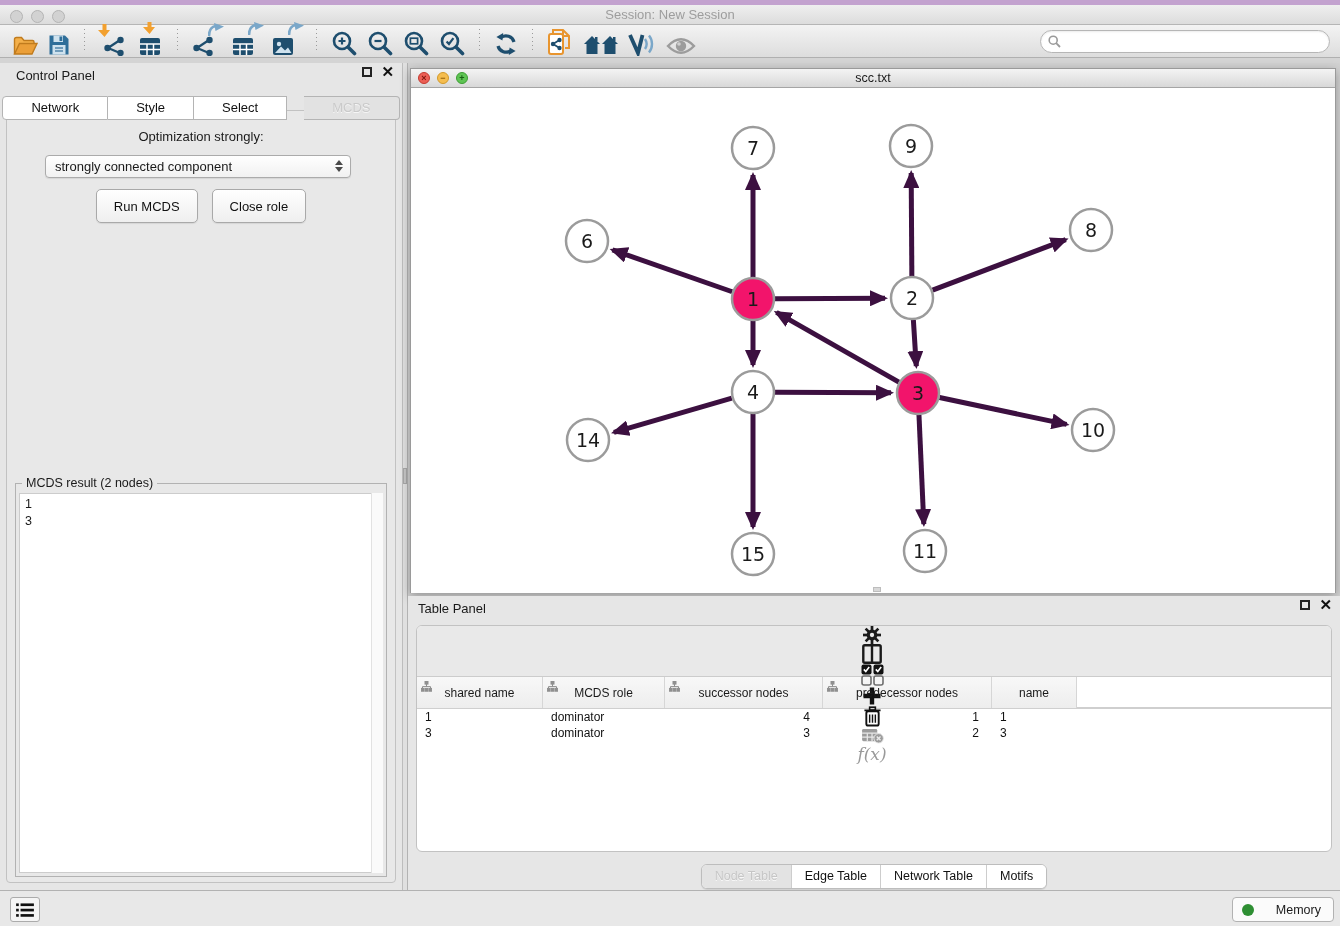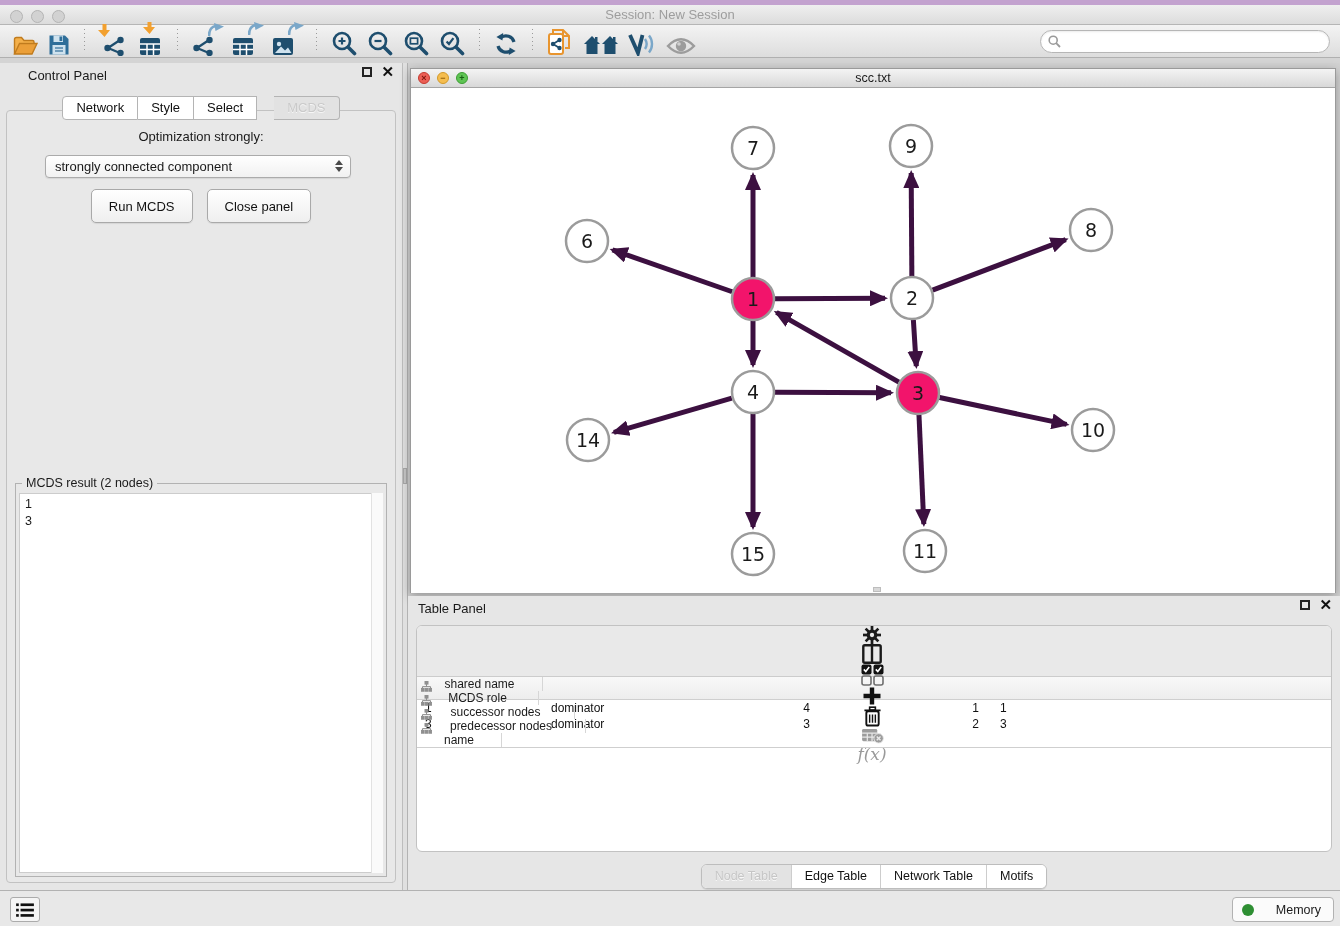--- a/index.html
+++ b/index.html
@@ -20,27 +20,27 @@
   .tbicon svg { display:block; }
   .tb-overlay { position:absolute; }
   .search-wrap { position:absolute; right:10px; top:5px; width:290px; height:23px; background:#ffffff; border:1px solid #b6b6b6; border-radius:12px; display:flex; align-items:center; padding-left:7px; box-shadow:inset 0 1px 2px rgba(0,0,0,.08); }
   .search-wrap input { border:none; outline:none; flex:1; height:18px; font-size:12px; background:transparent; margin-left:4px; font-family:"Liberation Sans",sans-serif; }
 
   
   .main { position:absolute; top:63px; bottom:36px; left:0; right:0; display:flex; }
 
   
   .control-panel { width:402px; background:#e6e6e6; position:relative; flex:none; }
-  .cp-header { height:24px; display:flex; align-items:center; padding:0 28px; position:relative; }
+  .cp-header { height:24px; display:flex; align-items:center; padding:0 16px; position:relative; }
   .cp-header .hdr-title { font-size:13px; color:#1a1a1a; }
   .hdr-btns { position:absolute; right:8px; top:4px; display:flex; gap:9px; align-items:center; }
   .float-btn { width:10px; height:10px; border:2px solid #222; display:inline-block; }
   .close-btn { font-weight:900; font-size:15px; line-height:10px; color:#111; }
   .cp-tabs { display:flex; justify-content:center; margin-top:9px; position:relative; z-index:2; }
-  .cp-tab { background:#ffffff; border:1px solid #b4b4b4; border-left-width:0; padding:3px 13px 4px; font-size:13px; color:#111; }
+  .cp-tab { background:#ffffff; border:1px solid #b4b4b4; border-left-width:0; padding:3px 28px 4px; font-size:13px; color:#111; }
   .cp-tab:first-child { border-left-width:1px; border-radius:4px 0 0 4px; }
   .cp-tab:last-child { border-radius:0 4px 4px 0; }
   .cp-tab.active { background:#e2e2e2; color:#cacaca; text-shadow:0 1px 0 #f6f6f6;margin-left:17px; }
   .cp-content { position:absolute; left:6px; right:6px; top:47px; bottom:7px; background:#e8e8e8; border:1px solid #c2c2c2; border-radius:4px; }
   .opt-label { text-align:center; margin-top:18px; font-size:13px; }
   .criterion-select { position:absolute; left:38px; right:44px; top:44px; height:23px; background:linear-gradient(#ffffff,#f1f1f1); border:1px solid #ababab; border-radius:4px; display:flex; align-items:center; padding:0 22px 0 9px; font-size:13px; box-shadow:0 1px 1px rgba(0,0,0,.08); }
   .stepper { position:absolute; right:7px; top:4px; display:flex; flex-direction:column; gap:2px; }
   .stepper i { width:0; height:0; border-left:4px solid transparent; border-right:4px solid transparent; display:block; }
   .stepper .up { border-bottom:5px solid #4a4a4a; }
   .stepper .dn { border-top:5px solid #4a4a4a; }
@@ -70,21 +70,21 @@
   .net-canvas { position:relative; width:100%; height:505px; background:#ffffff; }
   .canvas-grip { position:absolute; left:50%; bottom:1px; width:8px; height:5px; background:#d8d8d8; border:1px solid #bdbdbd; }
 
   
   .table-panel { position:absolute; left:0; right:0; top:533px; bottom:0; background:#e6e6e6; }
   .tp-header { height:24px; display:flex; align-items:center; padding:0 10px; position:relative; }
   .tp-container { position:absolute; left:8px; right:8px; top:29px; height:227px; background:#ffffff; border:1px solid #c2c2c2; border-radius:6px; overflow:hidden; }
   .tp-toolbar { height:51px; background:#e9e9e9; border-bottom:1px solid #cccccc; display:flex; align-items:center; padding-left:15px;flex-direction:column; }
   .tp-tool { margin-right:19px; display:flex; align-items:flex-end; gap:2px; }
   .fx-label { font-family:"DejaVu Serif", serif; font-style:italic; color:#9a9a9a; font-size:17px; }
-  .tbl-header { height:23px; display:flex; background:linear-gradient(#f8f8f8,#ededed); border-bottom:1px solid #cfcfcf;flex-direction:column; }
+  .tbl-header { height:32px; display:flex; background:linear-gradient(#f8f8f8,#ededed); border-bottom:1px solid #cfcfcf; }
   .th { position:relative; display:flex; align-items:center; justify-content:center; font-size:12px; color:#1a1a1a; border-right:1px solid #d6d6d6; }
   .th .tree { position:absolute; left:4px; top:4px; }
   .th.filler { flex:1; border-right:none; background:#ffffff; border-bottom:1px solid #cfcfcf; }
   .tbl-row { height:16px; display:flex; font-size:12px; color:#111; }
   .td { padding:1px 0; overflow:hidden; white-space:nowrap; }
   .td.left { padding-left:8px; text-align:left; }
   .td.right { padding-right:13px; text-align:right; }
 
   .bottom-tabs { position:absolute; left:0; right:0; top:268px; display:flex; justify-content:center; }
   .seg-wrap { display:flex; border:1px solid #bdbdbd; border-radius:6px; overflow:hidden; background:#ffffff; box-shadow:0 1px 1px rgba(0,0,0,.1); }
@@ -307,21 +307,21 @@
       <div class="opt-label">Optimization strongly:</div>
       <div class="criterion-select">
         <span>strongly connected component</span>
         <span class="stepper">
             <i class="up"></i>
             <i class="dn"></i>
           </span>
       </div>
       <div class="cp-buttons">
         <button class="aqua-btn">Run MCDS</button>
-        <button class="aqua-btn">Close panel</button>
+        <button class="aqua-btn">Close role</button>
       </div>
       <div class="result-group">
         <span class="result-title">MCDS result (2 nodes)</span>
         <div class="result-text">1
 3</div>
         <div class="result-scroll"></div>
       </div>
     </div>
   </div>
 

